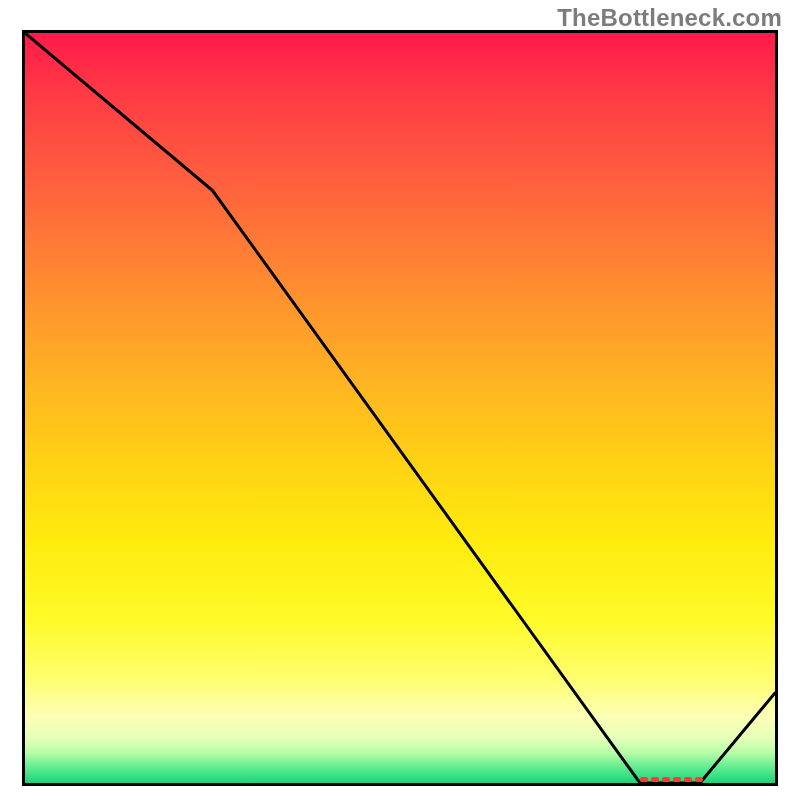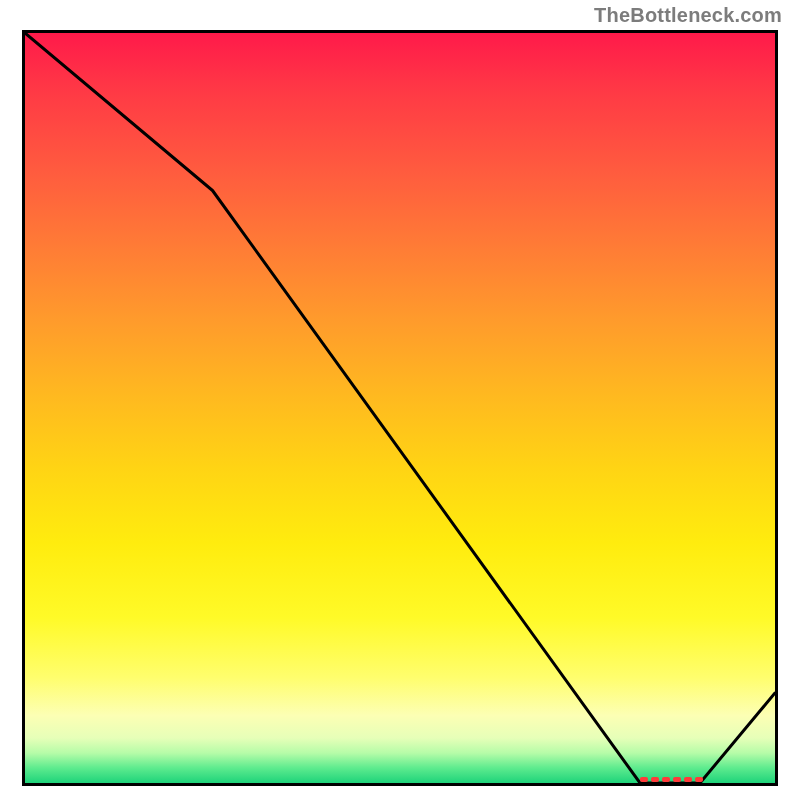--- a/index.html
+++ b/index.html
@@ -13,21 +13,21 @@
   }
   .wrap {
     position: relative;
     width: 800px;
     height: 800px;
   }
   .attribution {
     position: absolute;
     top: 4px;
     right: 18px;
-    font-size: 20px;
+    font-size: 24px;
     font-weight: 600;
     color: #7c7c7c;
     letter-spacing: 0.2px;
   }
   .plot {
     position: absolute;
     left: 22px;
     top: 30px;
     width: 756px;
     height: 756px;

